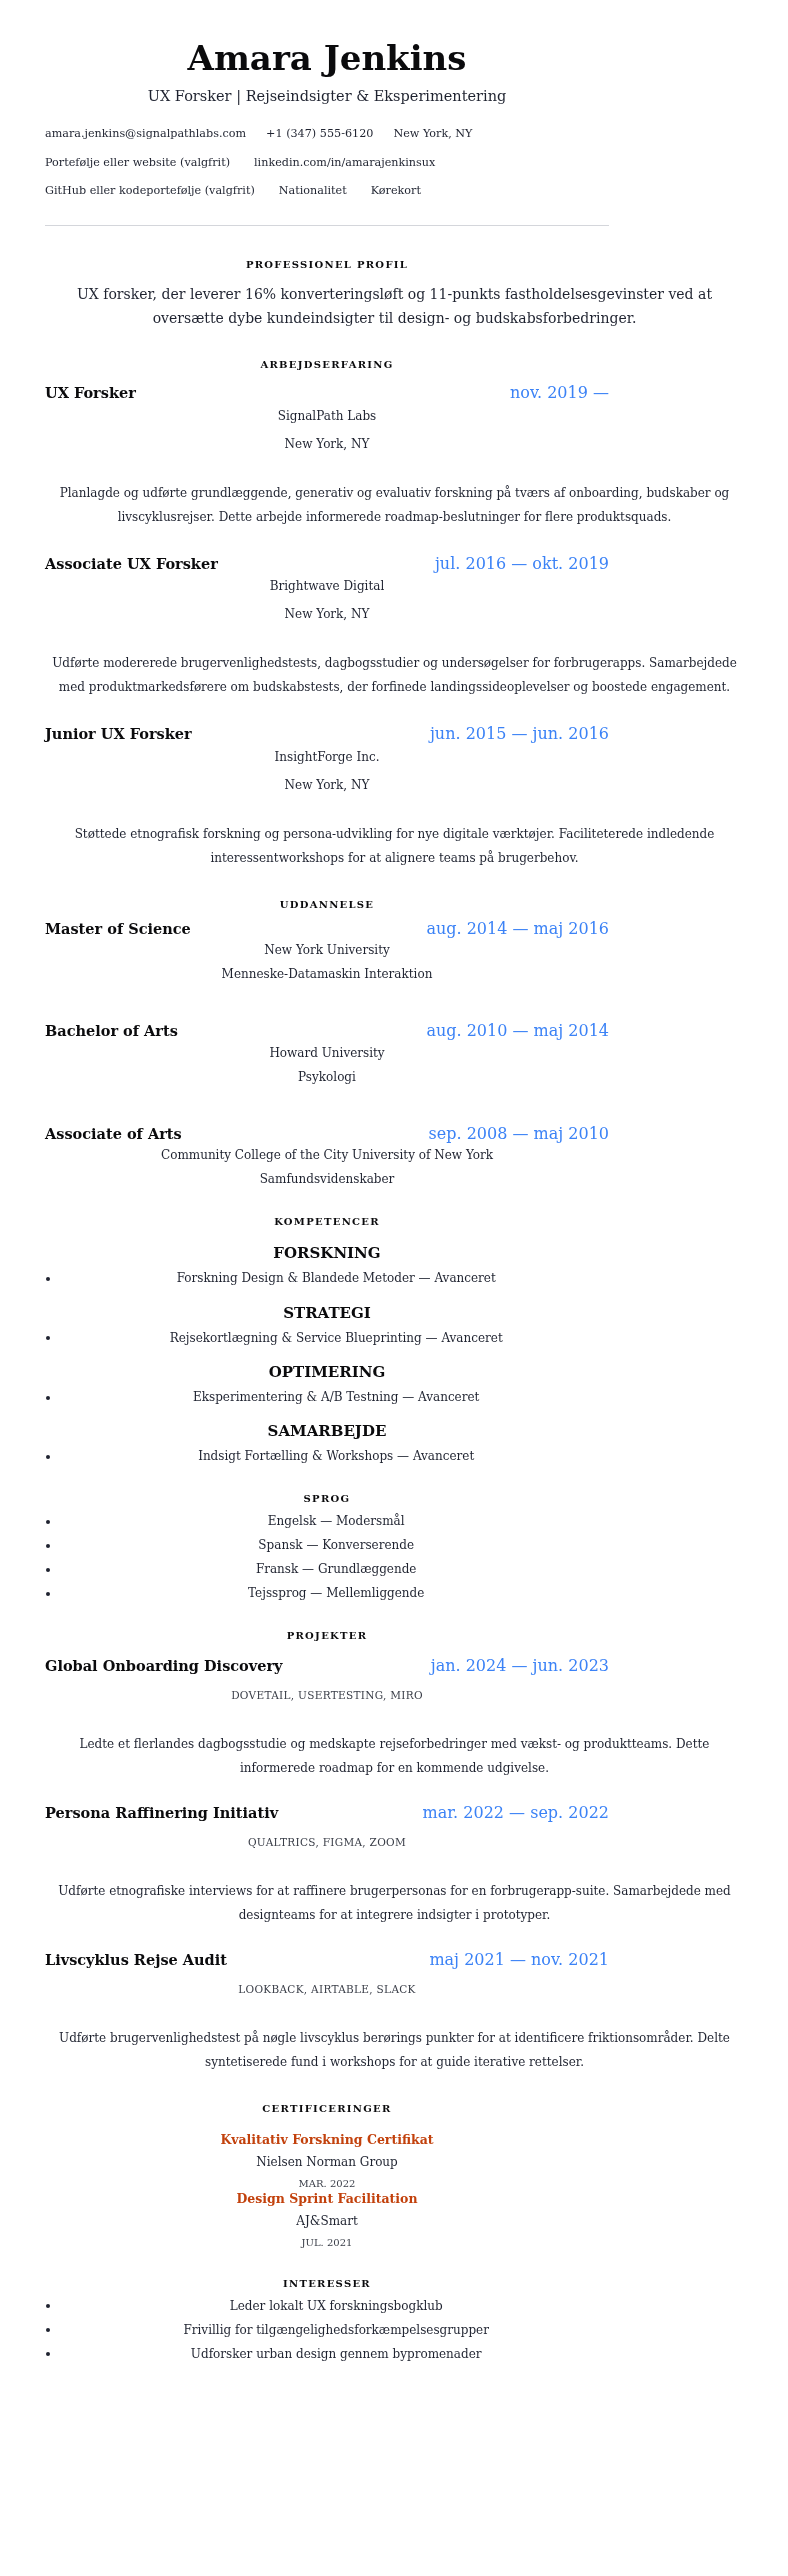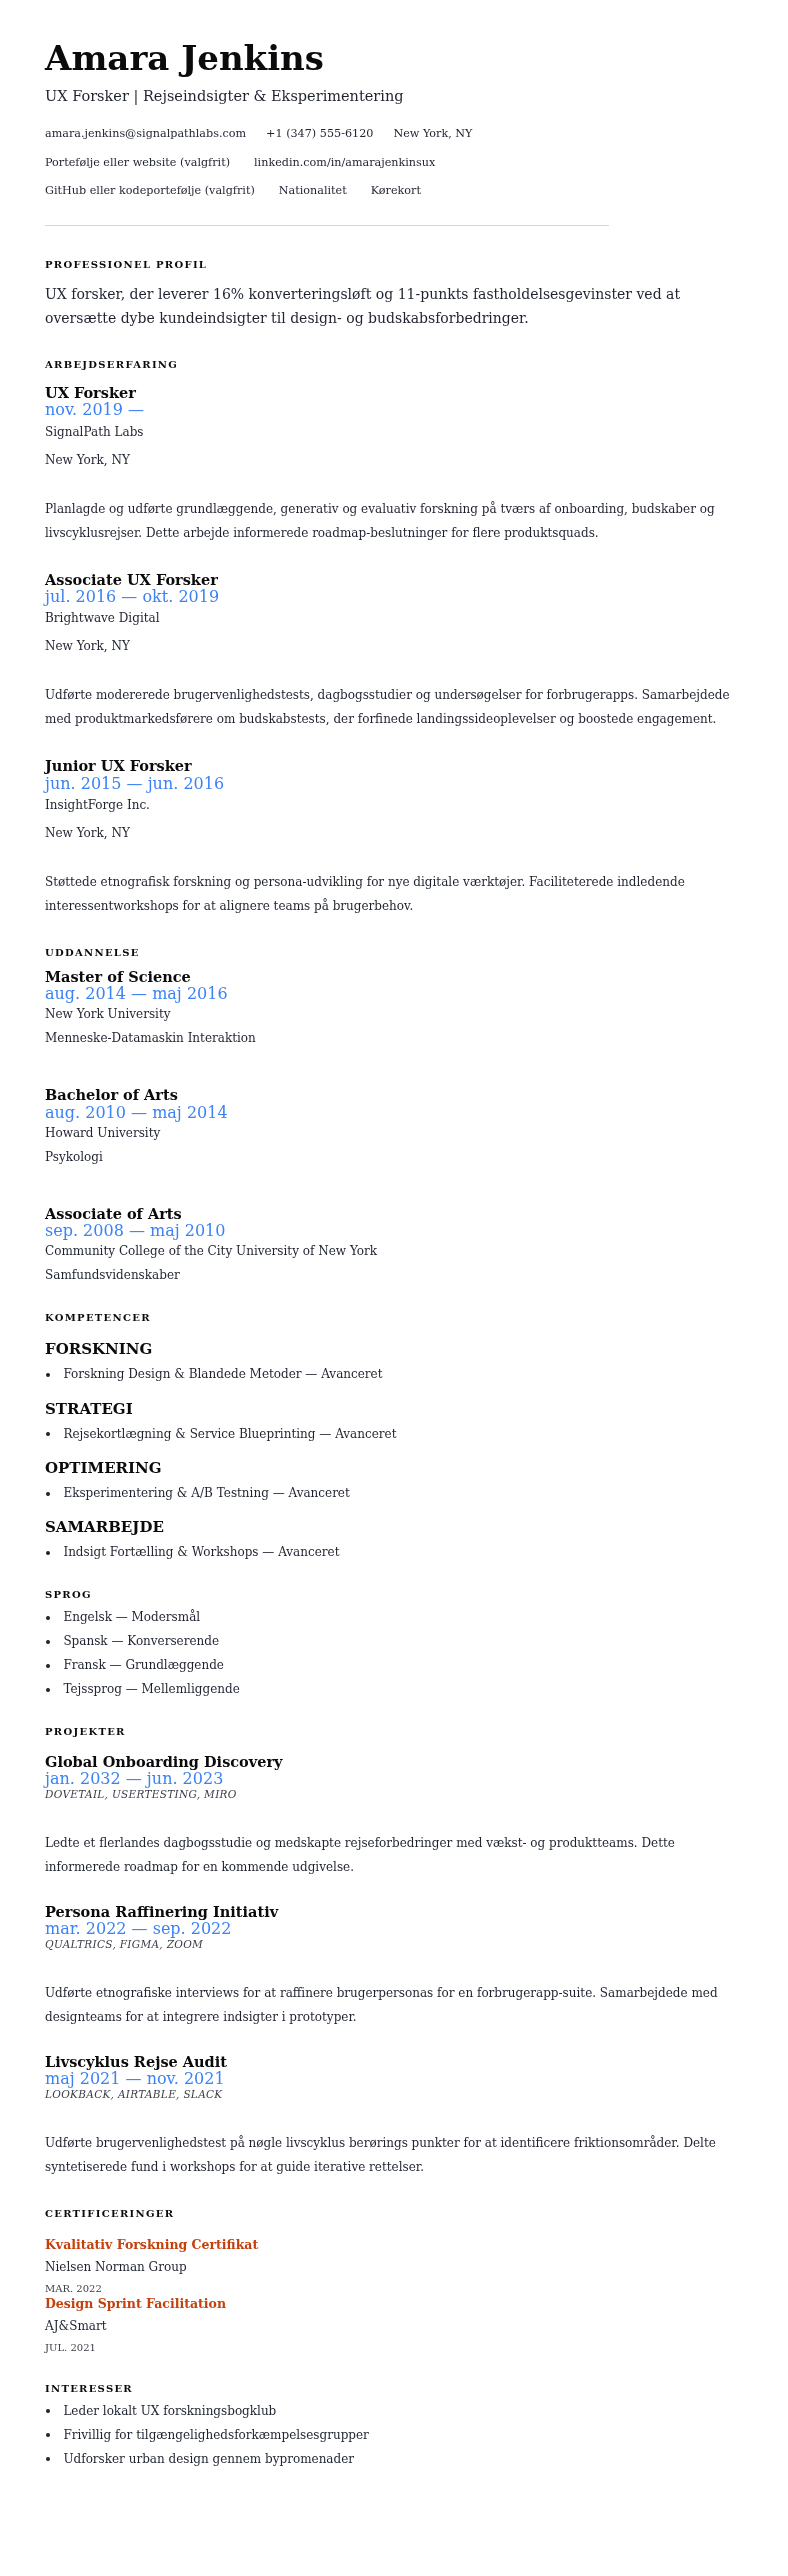--- a/index.html
+++ b/index.html
@@ -3,21 +3,21 @@
 <meta charset="utf-8">
 <style>
   * { box-sizing: border-box; margin: 0; padding: 0; }
   html, body { background: #ffffff; }
   body {
     width: 789px;
     min-height: 2576px;
     font-family: "DejaVu Serif", serif;
     color: #1f2330;
   }
-  .page { padding: 39px 45px 39px 45px; width: 654px; }
+  .page { padding: 39px 45px 39px 45px; width: 654px; text-align: center; }
 
   .name {
     font-size: 34px; font-weight: 700; color: #0b0b0d;
     line-height: 39px; margin-top: 0;
   }
   .headline { font-size: 14.5px; line-height: 20px; margin-top: 8px; color: #1f2330; }
 
   .contact-row { display: flex; gap: 20px; font-size: 11.2px; line-height: 16px; color: #1f2330; }
   .contact-row.first { margin-top: 20px; }
   .contact-row + .contact-row { margin-top: 12.5px; gap: 24px; }
@@ -26,21 +26,21 @@
 
   .section-title {
     font-size: 10px; font-weight: 700; letter-spacing: 1.3px;
     color: #0b0b0d; text-transform: uppercase; line-height: 13px;
   }
   .profile-title { margin-top: 32px; }
   .profile-text { font-size: 14px; line-height: 24px; margin-top: 10.5px; color: #1f2330; width: 699px; }
 
   .sec { margin-top: 28px; }
 
-  .entry-head { display: flex; justify-content: space-between; align-items: baseline; flex-direction: column; }
+  .entry-head { display: flex; justify-content: space-between; align-items: baseline; }
   .entry-title { font-size: 14.5px; font-weight: 700; color: #0b0b0d; line-height: 18.4px; }
   .entry-date { font-size: 16px; color: #3b82f6; line-height: 16px; }
   .entry-sub { font-size: 12px; line-height: 16px; color: #1f2330; }
 
   .exp-list .job { margin-top: 13px; }
   .exp-list .job + .job { margin-top: 26px; }
   .job .entry-sub.company { margin-top: 5.3px; }
   .job .entry-sub.loc { margin-top: 12px; }
   .job .desc { font-size: 12px; line-height: 24px; margin-top: 29px; width: 699px; color: #1f2330; }
 
@@ -57,21 +57,21 @@
   ul.bullets li::before {
     content: ""; position: absolute; left: 1.3px; top: 6.6px;
     width: 4px; height: 4px; border-radius: 50%; background: #1f2330;
   }
   ul.bullets.tight li + li { margin-top: 8px; }
 
   .lang-list { margin-top: 12px; }
 
   .proj-list .proj { margin-top: 14.5px; }
   .proj-list .proj + .proj { margin-top: 24px; }
-  .proj .tech { font-size: 10.5px; line-height: 14.5px; color: #3a3e48; text-transform: uppercase; letter-spacing: 0.3px; font-style: italic; }
+  .proj .tech { font-size: 10.5px; line-height: 14.5px; color: #3a3e48; margin-top: 13px; text-transform: uppercase; letter-spacing: 0.3px; }
   .proj .desc { font-size: 12px; line-height: 24px; margin-top: 29px; width: 699px; color: #1f2330; }
 
   .cert-list .cert { margin-top: 16px; }
   .cert-list .cert + .cert { margin-top: 0; }
   .cert .c-title { font-size: 12.5px; font-weight: 700; color: #c2410c; line-height: 17px; }
   .cert .c-issuer { font-size: 12px; line-height: 16px; color: #1f2330; margin-top: 6.6px; }
   .cert .c-date { font-size: 10px; line-height: 13px; color: #3a3e48; margin-top: 6.6px; text-transform: uppercase; }
 
   .interest-list { margin-top: 12px; }
 </style>
@@ -210,21 +210,21 @@
       <li>Tejssprog — Mellemliggende</li>
     </ul>
   </section>
 
   <section class="sec proj-list">
     <h2 class="section-title">Projekter</h2>
 
     <div class="proj">
       <div class="entry-head">
         <span class="entry-title">Global Onboarding Discovery</span>
-        <span class="entry-date">jan. 2032 — jun. 2023</span>
+        <span class="entry-date">jan. 2024 — jun. 2023</span>
       </div>
       <div class="tech">Dovetail, UserTesting, Miro</div>
       <p class="desc">Ledte et flerlandes dagbogsstudie og medskapte rejseforbedringer med vækst- og produktteams. Dette informerede roadmap for en kommende udgivelse.</p>
     </div>
 
     <div class="proj">
       <div class="entry-head">
         <span class="entry-title">Persona Raffinering Initiativ</span>
         <span class="entry-date">mar. 2022 — sep. 2022</span>
       </div>

